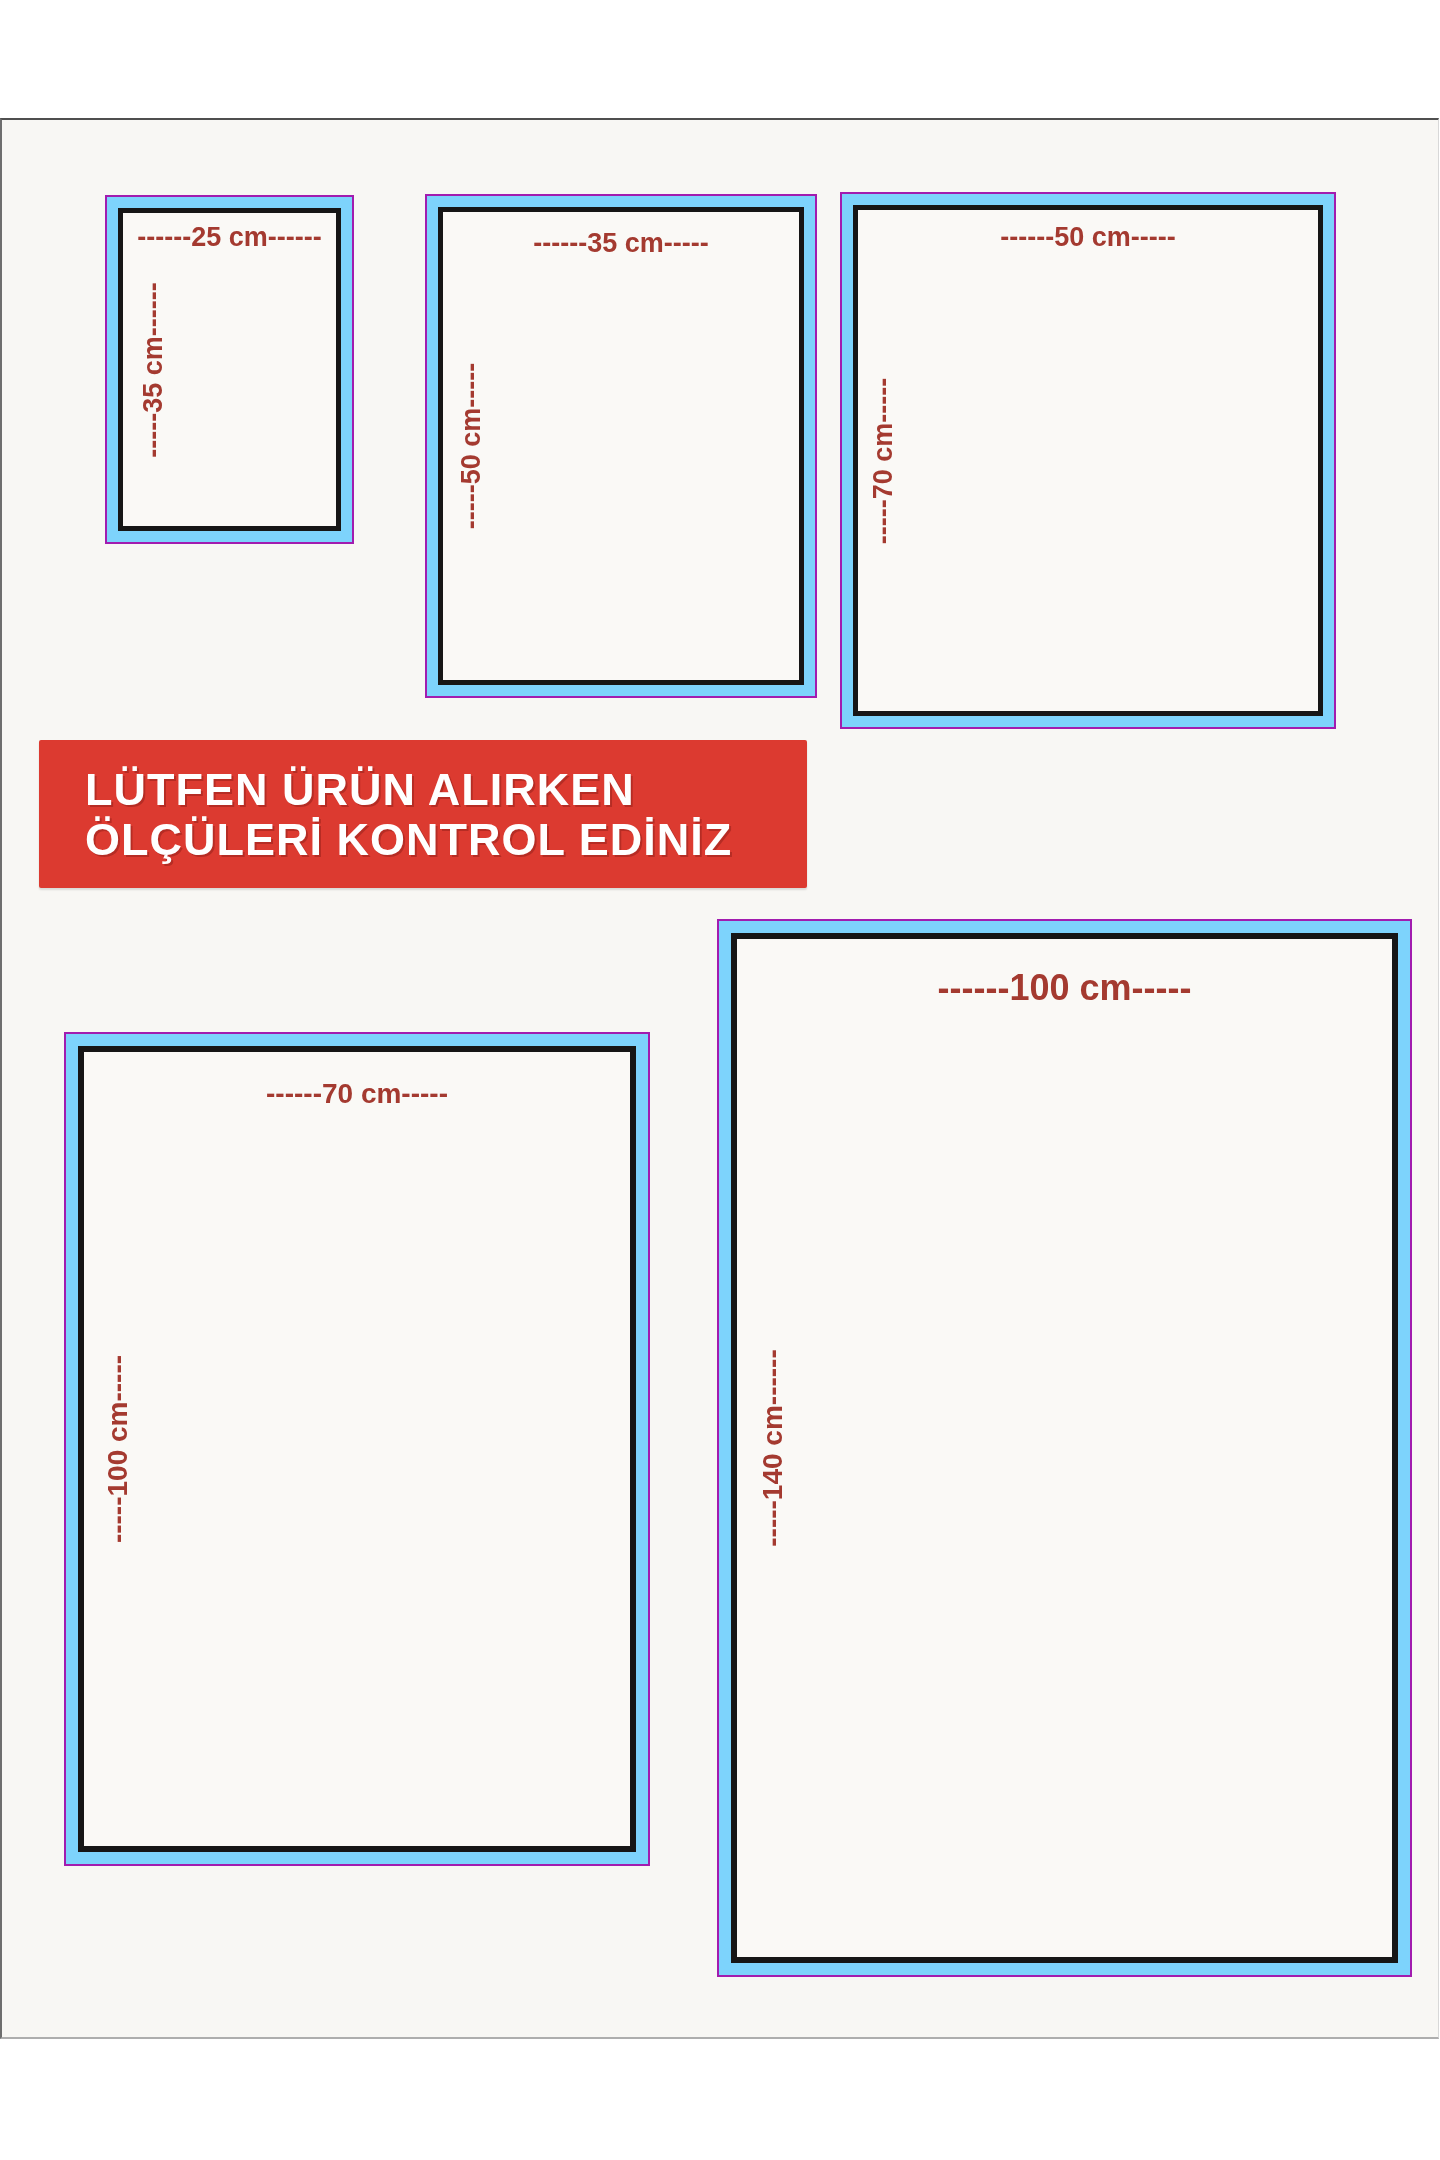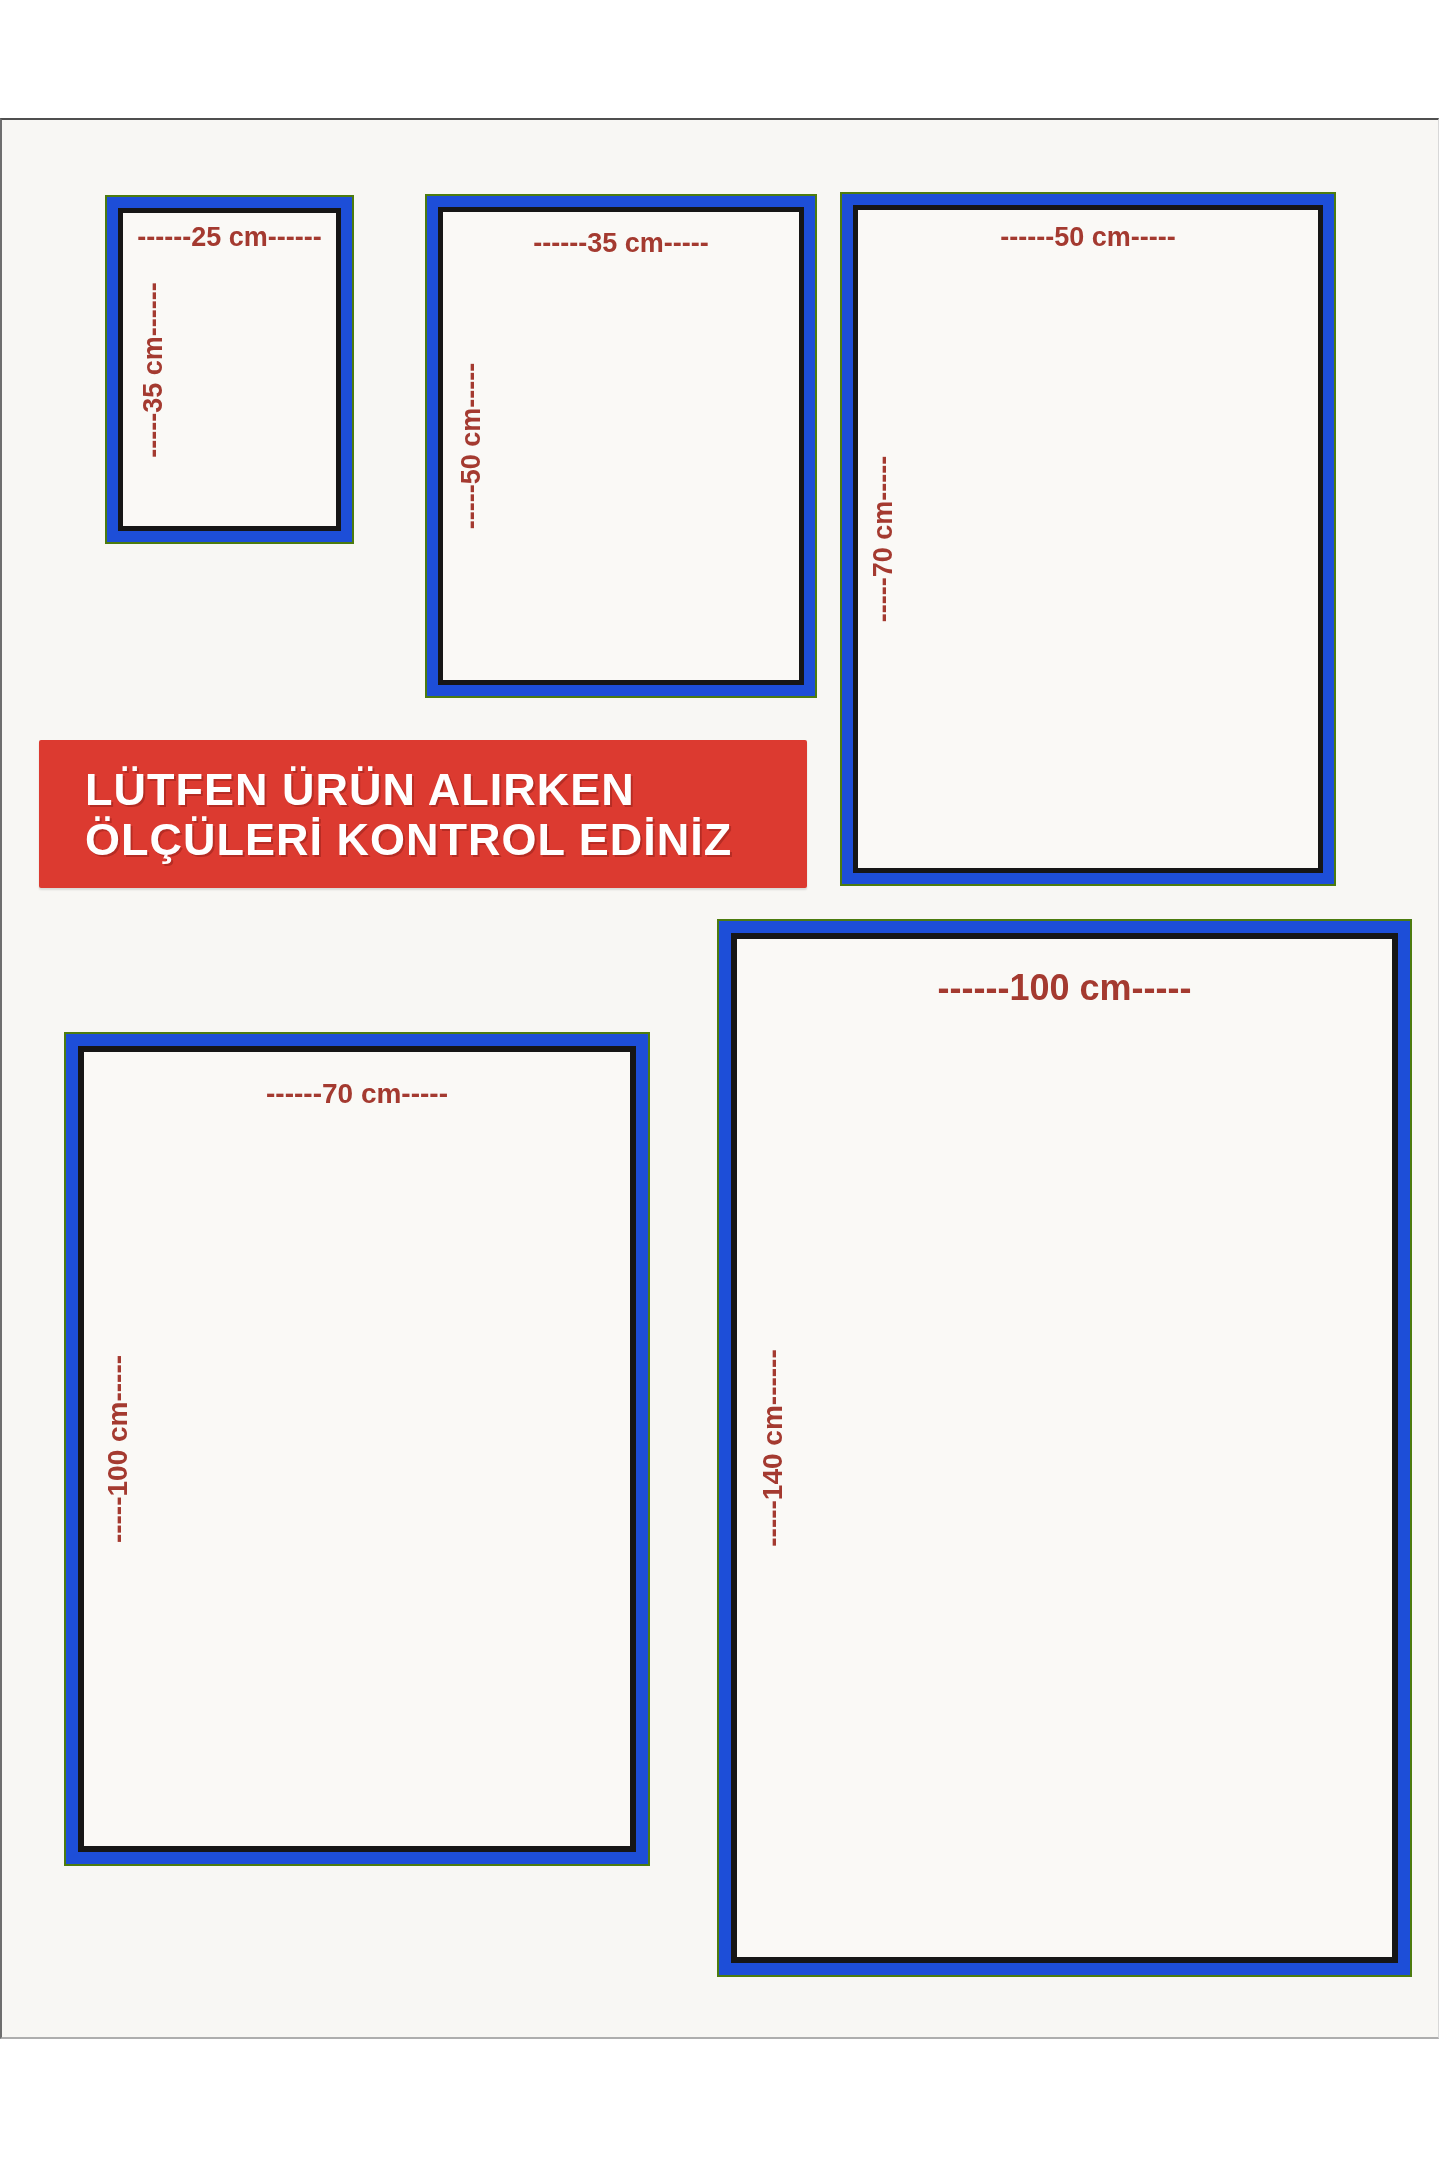--- a/index.html
+++ b/index.html
@@ -14,33 +14,33 @@
     position:absolute;left:0;top:118px;width:1436px;height:1917px;
     background:#f8f7f4;
     border-top:2px solid #4f4f4f;
     border-left:2px solid #6e6e6e;
     border-bottom:2px solid #aeaeae;
     border-right:1px solid #d8d8d8;
   }
   
   .size-box{
     position:absolute;box-sizing:border-box;
-    background:#1d4ed8;
-    border:2px solid #4d7c0f;
+    background:#7dd3fc;
+    border:2px solid #a21caf;
     text-decoration:underline;
   }
   .size-box .frame{
     position:absolute;box-sizing:border-box;
     background:#faf9f6;
   }
   .frame{border:5px solid #161616;}
   .big .frame{border-width:6px;}
   .b1{left:103px;top:75px;width:249px;height:349px;}
   .b2{left:423px;top:74px;width:392px;height:504px;}
-  .b3{left:838px;top:72px;width:496px;height:694px;}
+  .b3{left:838px;top:72px;width:496px;height:537px;}
   .b4{left:62px;top:912px;width:586px;height:834px;}
   .b5{left:715px;top:799px;width:695px;height:1058px;}
   .b1 .frame,.b2 .frame,.b3 .frame{left:11px;top:11px;right:11px;bottom:11px;}
   .b4 .frame,.b5 .frame{left:12px;top:12px;right:12px;bottom:12px;}
 
   .wlabel{
     position:absolute;left:0;right:0;text-align:center;
     color:#a43a30;font-weight:bold;font-size:27px;letter-spacing:0px;
     white-space:nowrap;
   }

